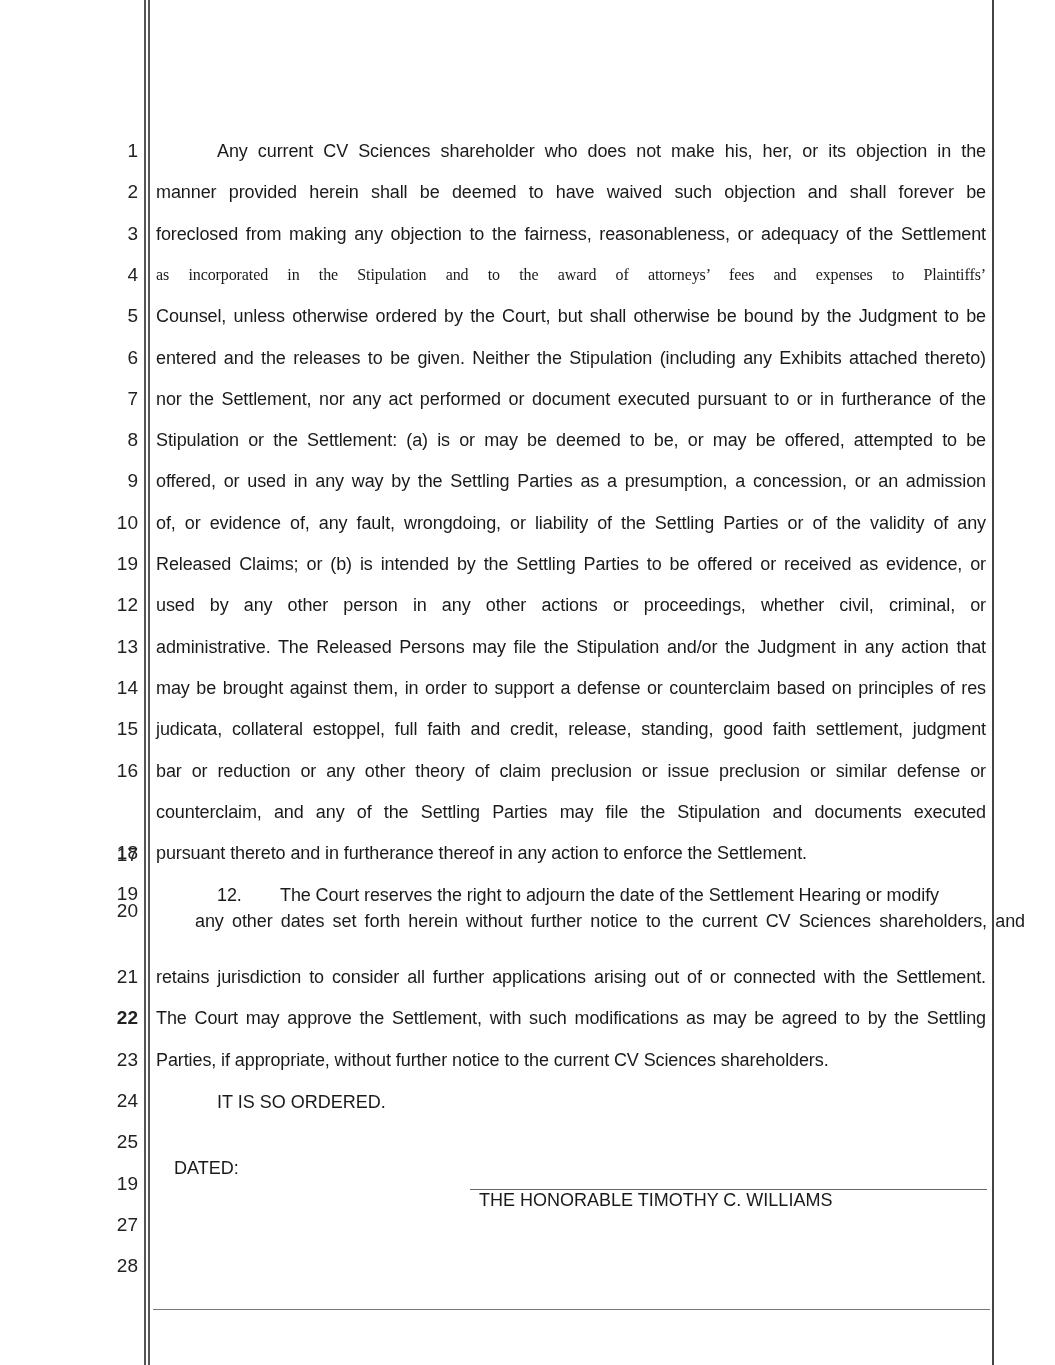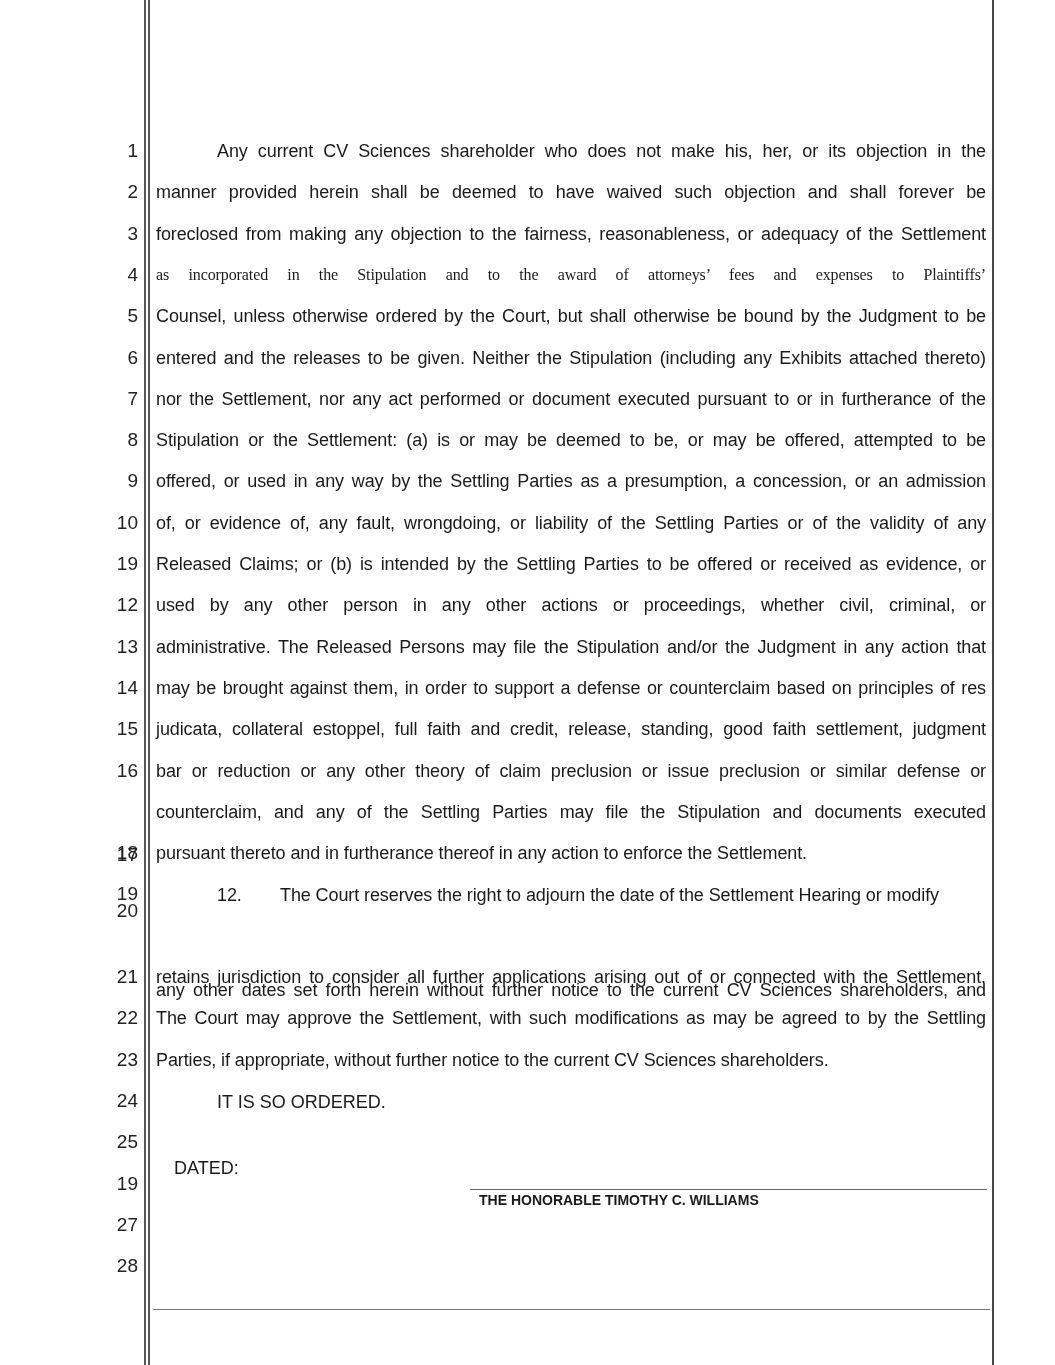--- a/index.html
+++ b/index.html
@@ -116,25 +116,24 @@
       left: 470px;
       top: 1189px;
       width: 517px;
       height: 1px;
       background: #666;
     }
     .sig-name {
       position: absolute;
       left: 479px;
       top: 1189px;
-      font-size: 14px;
-      line-height: 22px;
-      color: #1a1a1a;
-      white-space: nowrap;
-      font-weight: bold;
+      font-size: 18px;
+      line-height: 22px;
+      color: #1a1a1a;
+      white-space: nowrap;
     }
   </style>
 </head>
 <body>
 
 <div class="rule-left-outer"></div>
 <div class="rule-left-inner"></div>
 <div class="rule-right"></div>
 
 <div class="line-numbers" id="ln-container">
@@ -152,21 +151,21 @@
     <div class="ln" style="top: 594.3px; text-align: center;">12</div>
     <div class="ln" style="top: 635.6px;">13</div>
     <div class="ln" style="top: 676.9px;">14</div>
     <div class="ln" style="top: 718.2px;">15</div>
     <div class="ln" style="top: 759.5px; margin-left: 31px;">16</div>
     <div class="ln" style="top: 808px; margin-top: 36px;">17</div>
     <div class="ln" style="top: 842.1px;">18</div>
     <div class="ln" style="top: 883.4px;">19</div>
     <div class="ln" style="top: 900px;">20</div>
     <div class="ln" style="top: 966px;">21</div>
-    <div class="ln" style="top: 1007.3px;">22</div>
+    <div class="ln" style="top: 1007.3px; font-weight: bold;">22</div>
     <div class="ln" style="top: 1048.6px;">23</div>
     <div class="ln" style="top: 1089.9px;">24</div>
     <div class="ln" style="top: 1131.2px;">25</div>
     <div class="ln" style="top: 1172.5px;">19</div>
     <div class="ln" style="top: 1213.8px;">27</div>
     <div class="ln" style="top: 1255.1px;">28</div>
   </div>
 
 <div class="body-text" id="body-container">
   <div class="tl indent last" style="top:884px;"><span class="para-num">12.</span><span>The Court reserves the right to adjourn the date of the Settlement Hearing or modify</span></div>
@@ -181,21 +180,21 @@
     <div class="tl" style="top: 470.4px;">offered, or used in any way by the Settling Parties as a presumption, a concession, or an admission</div>
     <div class="tl" style="top: 511.7px;">of, or evidence of, any fault, wrongdoing, or liability of the Settling Parties or of the validity of any</div>
     <div class="tl" style="top: 553px;">Released Claims; or (b) is intended by the Settling Parties to be offered or received as evidence, or</div>
     <div class="tl" style="top: 594.3px;">used by any other person in any other actions or proceedings, whether civil, criminal, or</div>
     <div class="tl" style="top: 635.6px;">administrative.  The Released Persons may file the Stipulation and/or the Judgment in any action that</div>
     <div class="tl" style="top: 676.9px;">may be brought against them, in order to support a defense or counterclaim based on principles of res</div>
     <div class="tl" style="top: 718.2px;">judicata, collateral estoppel, full faith and credit, release, standing, good faith settlement, judgment</div>
     <div class="tl" style="top: 759.5px;">bar or reduction or any other theory of claim preclusion or issue preclusion or similar defense or</div>
     <div class="tl" style="top: 800.8px;">counterclaim, and any of the Settling Parties may file the Stipulation and documents executed</div>
     <div class="tl last" style="top: 842.1px;">pursuant thereto and in furtherance thereof in any action to enforce the Settlement.</div>
-    <div class="tl" style="top: 979px;">any other dates set forth herein without further notice to the current CV Sciences shareholders, and</div>
+    <div class="tl" style="top: 910px; margin-left: 39px;">any other dates set forth herein without further notice to the current CV Sciences shareholders, and</div>
     <div class="tl" style="top: 966px;">retains jurisdiction to consider all further applications arising out of or connected with the Settlement.</div>
     <div class="tl" style="top: 1007.3px;">The Court may approve the Settlement, with such modifications as may be agreed to by the Settling</div>
     <div class="tl last" style="top: 1048.6px;">Parties, if appropriate, without further notice to the current CV Sciences shareholders.</div>
   </div>
 
 <div class="ordered" style="top:1091px;">IT IS SO ORDERED.</div>
 
 <div class="dated">DATED:</div>
 <div class="sig-line"></div>
 <div class="sig-name">THE HONORABLE TIMOTHY C. WILLIAMS</div>

